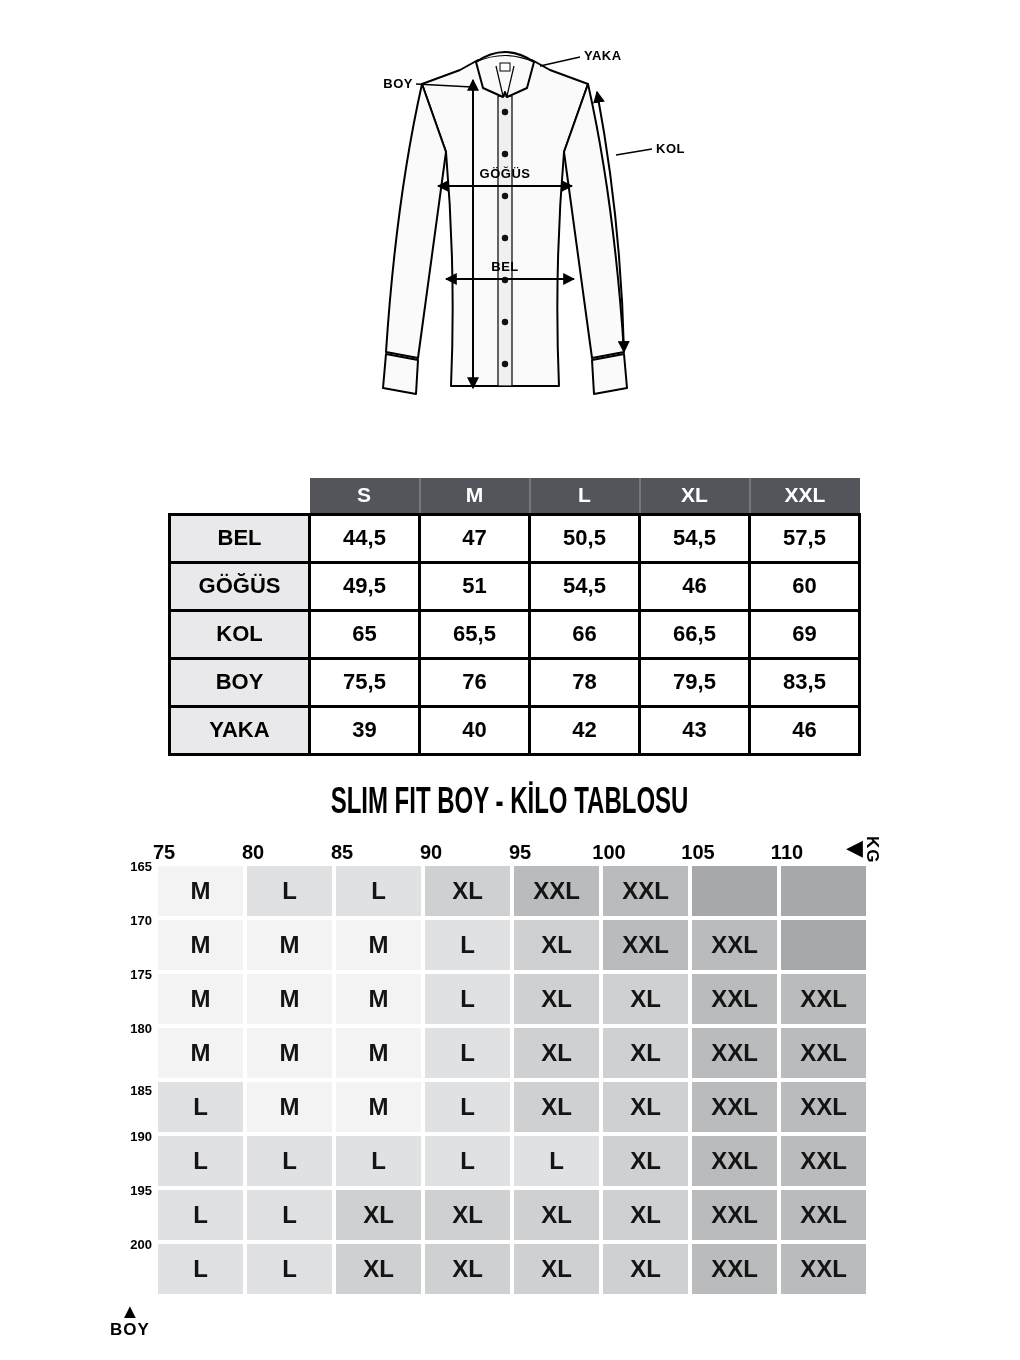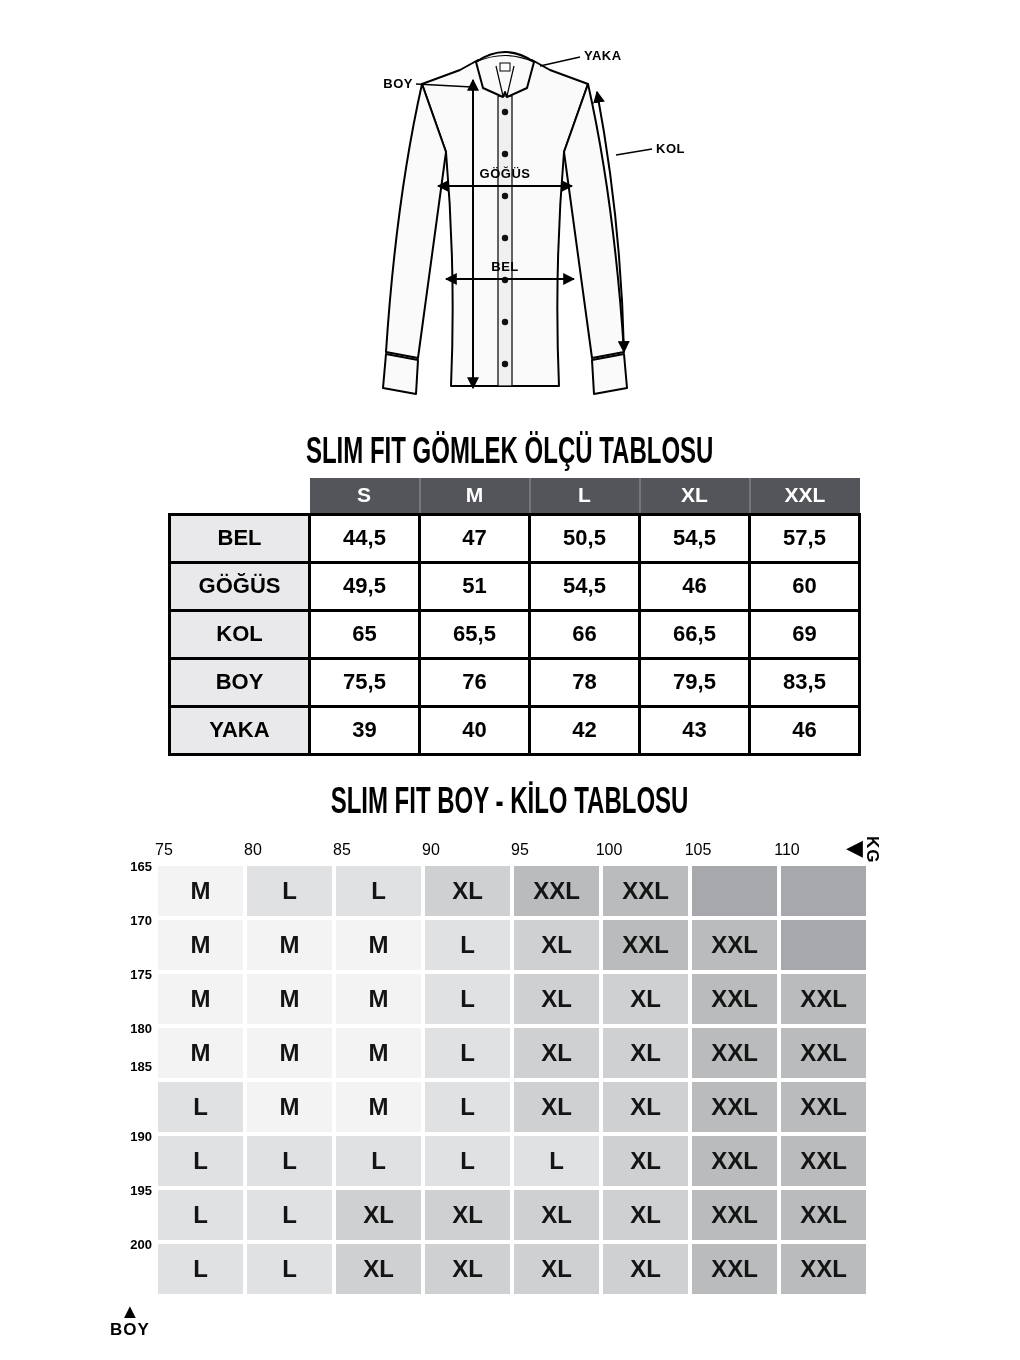--- a/index.html
+++ b/index.html
@@ -31,21 +31,21 @@
     font-size:21px; border-left:2px solid #76777c;
   }
   .size-table th.first { border-left:none; }
   .size-table th.corner { width:140px; background:transparent; border:none; }
   .size-table td { border:3px solid #000; font-size:22px; height:48px; background:#fff; width:110px; }
   .size-table td.rlabel { width:140px; background:var(--label-bg,#e9e9eb); }
 
   
   .matrix { position:absolute; left:158px; top:838px; }
   .kg-row { position:relative; height:26px; margin-bottom:2px; width:708px; }
-  .kg-tick { position:absolute; top:3px; transform:translateX(-50%); font-weight:normal; font-size:16px; }
+  .kg-tick { position:absolute; top:3px; transform:translateX(-50%); font-weight:bold; font-size:20px; }
   .kg-ind { position:absolute; right:-14px; top:-2px; display:flex; align-items:flex-start; gap:1px; }
   .kg-tri { font-size:22px; line-height:24px; }
   .kg-txt { writing-mode:vertical-rl; font-weight:bold; font-size:17px; letter-spacing:1px; line-height:16px; }
   .grid-wrap { position:relative; }
   .boy-ticks { position:absolute; left:-50px; top:0; width:44px; height:428px; }
   .boy-tick { position:absolute; right:0; transform:translateY(-50%); font-weight:bold; font-size:13px; }
   .matrix-grid { display:grid; grid-template-columns:repeat(8,85px); grid-auto-rows:50px; gap:4px; }
   .mcell { display:flex; align-items:center; justify-content:center; font-weight:bold; font-size:24px; color:#141414; }
   .boy-ind { position:absolute; left:-52px; top:436px; width:48px; text-align:center; }
   .boy-tri { font-size:20px; line-height:18px; }
@@ -102,23 +102,20 @@
       <line class="arr" x1="128" y1="156" x2="262" y2="156" marker-start="url(#ah)" marker-end="url(#ah)"></line>
       <line class="arr" x1="136" y1="249" x2="264" y2="249" marker-start="url(#ah)" marker-end="url(#ah)"></line>
     </g>
     <text x="103" y="58" text-anchor="end">BOY</text>
     <text x="274" y="30">YAKA</text>
     <text x="346" y="123">KOL</text>
     <text x="195" y="148" text-anchor="middle">GÖĞÜS</text>
     <text x="195" y="241" text-anchor="middle">BEL</text>
   </svg>
 
-  <div class="title t1">
-    <span class="tx">SLIM FIT GÖMLEK ÖLÇÜ TABLOSU</span>
-  </div>
   <table class="size-table">
     <thead>
       <tr>
         <th class="corner"></th>
       <th class="first">S</th>
           <th>M</th>
           <th>L</th>
           <th>XL</th>
           <th>XXL</th>
         </tr>
@@ -177,21 +174,21 @@
         <span class="kg-tri">◀</span>
         <span class="kg-txt">KG</span>
       </div>
     </div>
     <div class="grid-wrap">
       <div class="boy-ticks">
           <span class="boy-tick" style="top: 0px;">165</span>
           <span class="boy-tick" style="top: 54px; text-align: right;">170</span>
           <span class="boy-tick" style="top: 108px;">175</span>
           <span class="boy-tick" style="top: 162px;">180</span>
-          <span class="boy-tick" style="top: 200px;">185</span>
+          <span class="boy-tick" style="top: 224px;">185</span>
           <span class="boy-tick" style="top: 270px;">190</span>
           <span class="boy-tick" style="top: 324px;">195</span>
           <span class="boy-tick" style="top: 378px;">200</span>
         </div>
       <div class="matrix-grid">
           <div class="mcell" style="background: rgb(243, 243, 244);">M</div>
           <div class="mcell" style="background: rgb(224, 225, 227);">L</div>
           <div class="mcell" style="background: rgb(224, 225, 227);">L</div>
           <div class="mcell" style="background: rgb(206, 208, 210);">XL</div>
           <div class="mcell" style="background: rgb(185, 187, 189);">XXL</div>

